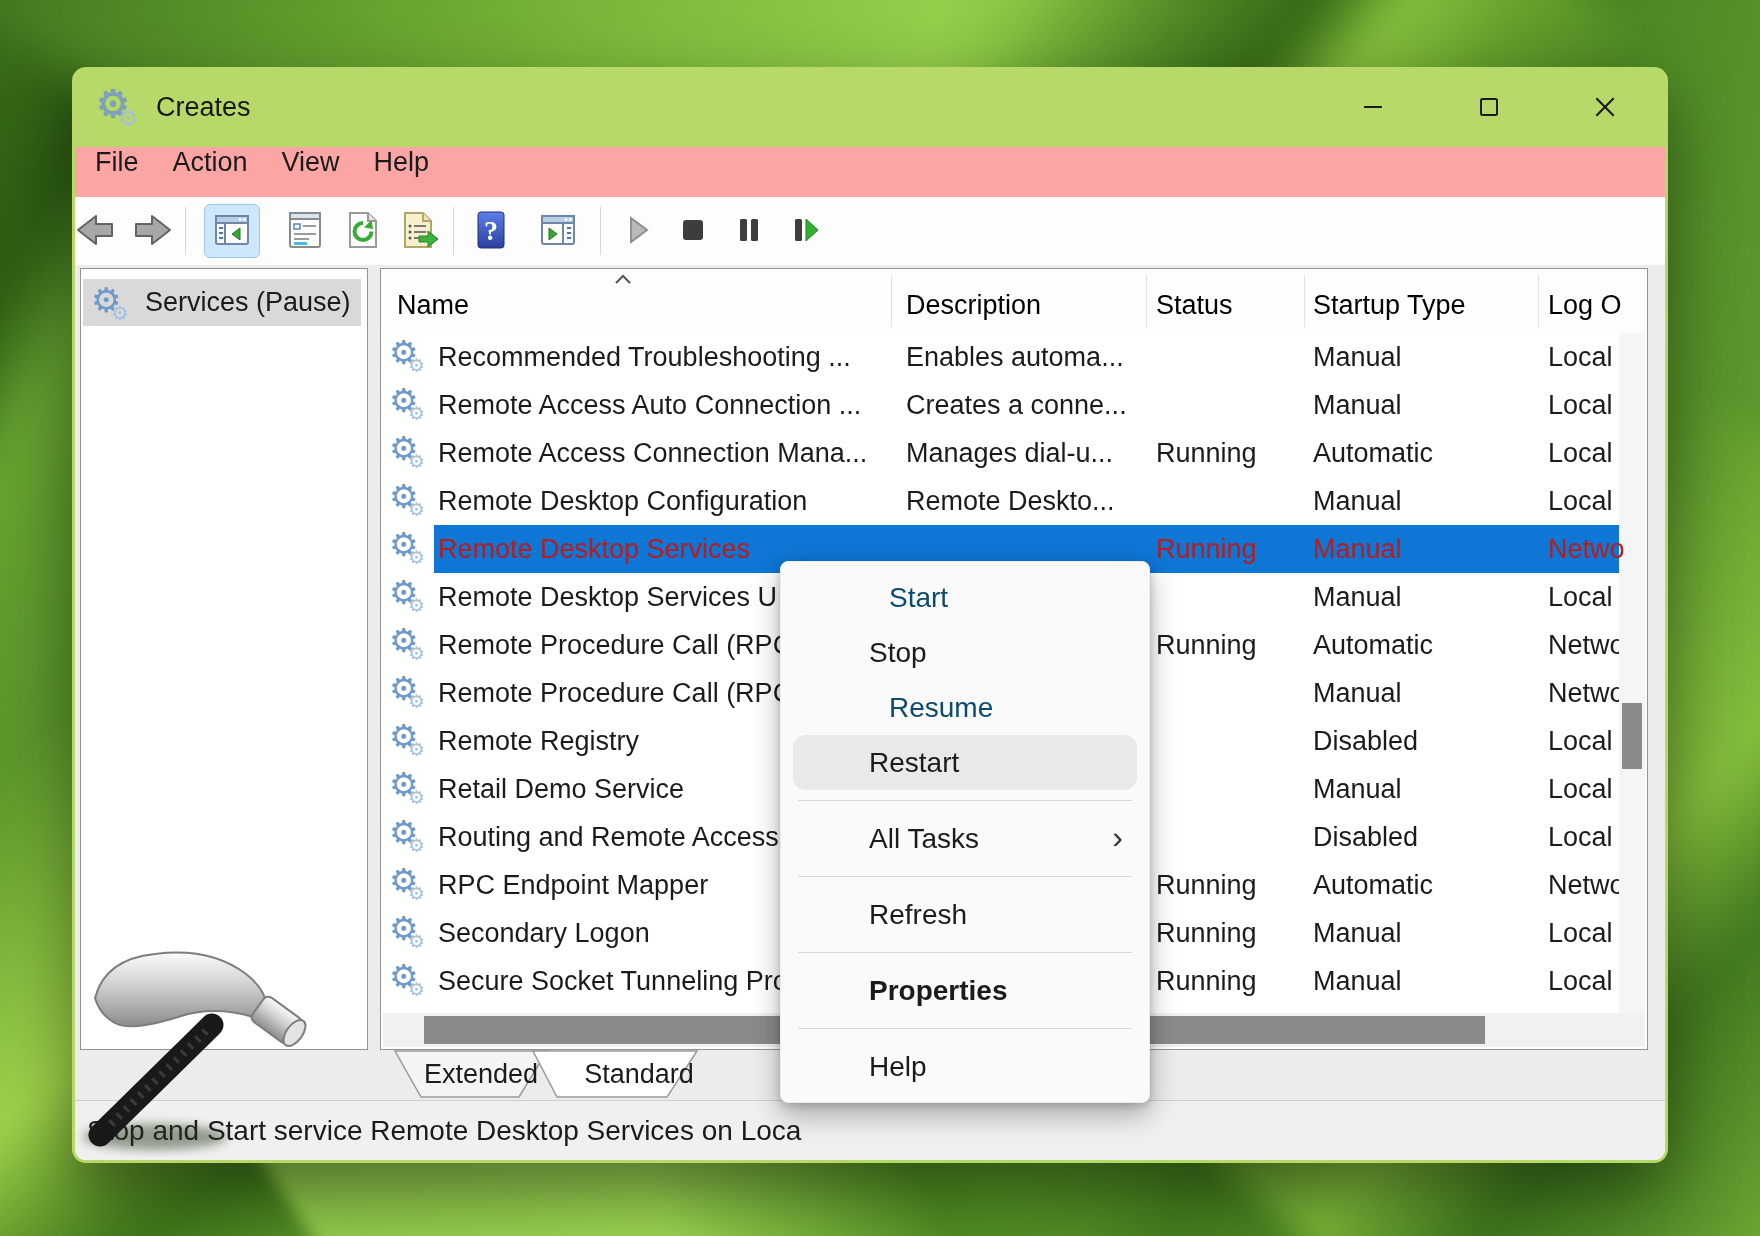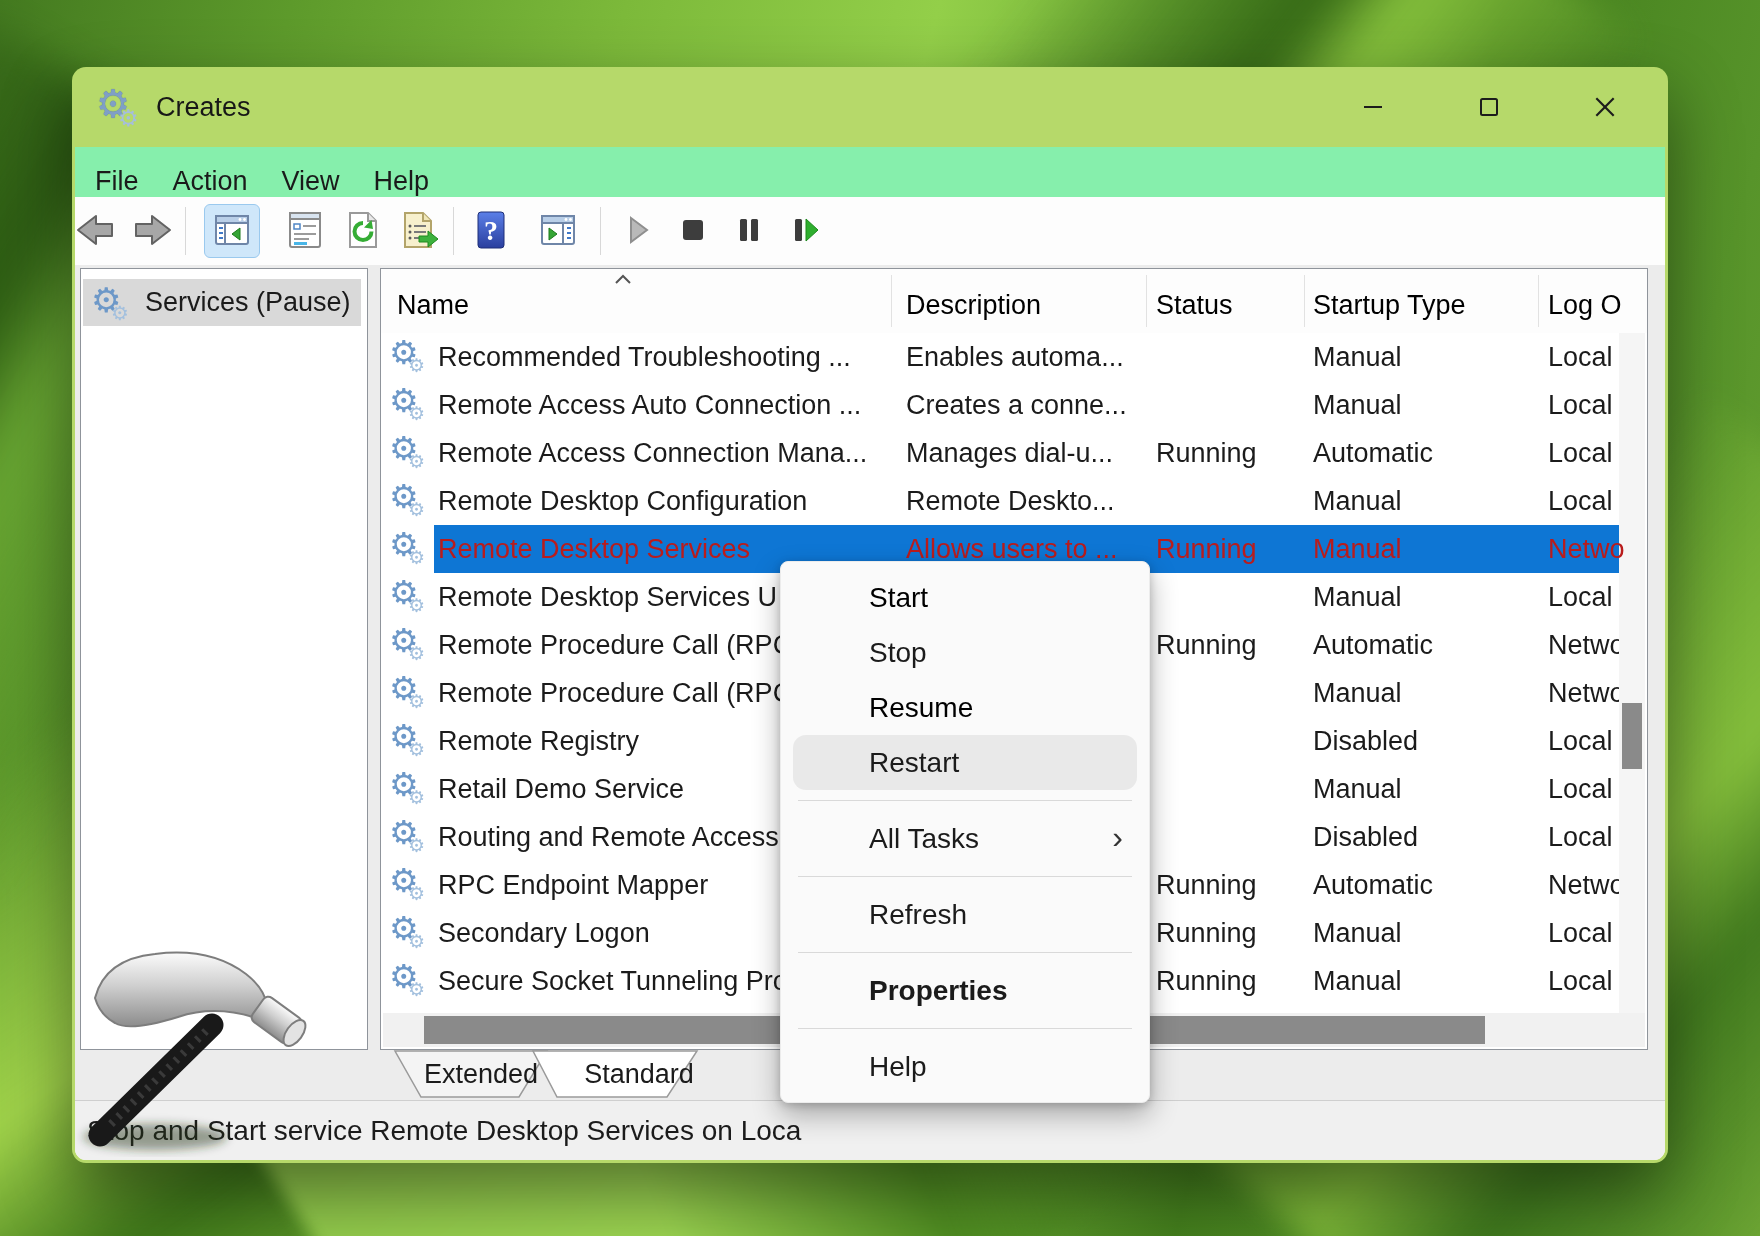--- a/index.html
+++ b/index.html
@@ -28,21 +28,21 @@
   .title-icon .g1{left:0;top:2px;font-size:38px;color:#7f9fc6;text-shadow:0 0 1px #4e6f96;}
   .title-icon .g2{left:22px;top:24px;font-size:23px;color:#a5bedb;}
   .title-text{font-size:27px;margin-left:12px;color:#171717;}
   .win-controls{display:flex;gap:58px;margin-left:auto;margin-right:34px;}
   .win-btn{width:58px;height:46px;display:flex;align-items:center;justify-content:center;background:transparent;border:none;padding:0;cursor:default;}
 
   .wbody{position:absolute;left:3px;top:80px;width:1590px;height:1013px;background:#fff;
     border-radius:0 0 11px 11px;overflow:hidden;}
 
   
-  .menubar{position:absolute;left:0;top:0;width:100%;height:50px;background:#86efac;display:flex;align-items:flex-end;border-bottom:7px solid #4c1d95;}
+  .menubar{position:absolute;left:0;top:0;width:100%;height:50px;background:#fca5a5;display:flex;align-items:flex-start;border-bottom:7px solid #4c1d95;}
   .menu-item{font-size:27px;padding:0 17px;color:#1a1a1a;}
   .menu-item:first-child{margin-left:3px;}
 
   
   .toolbar{position:absolute;left:0;top:50px;width:100%;height:68px;background:#fdfdfd;border-bottom:1px solid #cdcdcd;}
   .tb-btn{position:absolute;top:7px;width:56px;height:54px;display:flex;align-items:center;justify-content:center;border-radius:6px;}
   .tb-btn svg{width:44px;height:44px;}
   .tb-btn.active{background:#cfe7fa;border:1px solid #9ac9ee;}
   .tb-sep{position:absolute;top:10px;width:1px;height:48px;background:#d8d8d8;}
 
@@ -87,21 +87,21 @@
   .tab-std{left:484px;width:160px;}
 
   
   .statusbar{position:absolute;left:0;top:953px;width:100%;height:60px;background:#f0f0f0;border-top:1px solid #cfcfcf;box-sizing:border-box;display:flex;align-items:center;}
   .status-text{font-size:28px;margin-left:12px;white-space:nowrap;}
 
   
   .ctx-menu{position:absolute;left:780px;top:561px;width:370px;background:#fafafa;border:1px solid #ececec;
     border-radius:8px;box-shadow:0 12px 28px rgba(0,0,0,.30),0 2px 8px rgba(0,0,0,.18);padding:8px 0;z-index:50;box-sizing:border-box;}
   .mitem{position:relative;height:55px;line-height:55px;font-size:28px;padding-left:88px;color:#1b1b1b;}
-  .mitem.disabled{color:#000000;}
+  .mitem.disabled{color:#0c4a6e;margin-left:20px;}
   .mitem.highlighted{background:#e9e9e9;border-radius:13px;margin:0 12px;padding-left:76px;}
   .mitem.bold{font-weight:bold;}
   .msep{height:1px;background:#d9d9d9;margin:10px 17px;}
   .submenu-arrow{position:absolute;right:26px;top:-1px;font-size:32px;color:#333;}
 
   .hammer{position:absolute;left:-12px;top:876px;width:272px;height:214px;pointer-events:none;z-index:5;}
 </style>
 </head>
 <body>
 
@@ -325,21 +325,20 @@
               <span class="cell c-status"></span>
               <span class="cell c-startup">Manual</span>
               <span class="cell c-logon">Local S</span>
             </div>
             <div class="lrow sel">
               <span class="c-icon gearpair">
                 <span class="g1">⚙</span>
                 <span class="g2">⚙</span>
               </span>
               <span class="cell c-name">Remote Desktop Services</span>
-              <span class="cell c-desc">Allows users to ...</span>
               <span class="cell c-status">Running</span>
               <span class="cell c-startup">Manual</span>
               <span class="cell c-logon">Netwo</span>
             </div>
             <div class="lrow">
               <span class="c-icon gearpair">
                 <span class="g1">⚙</span>
                 <span class="g2">⚙</span>
               </span>
               <span class="cell c-name">Remote Desktop Services U</span>

